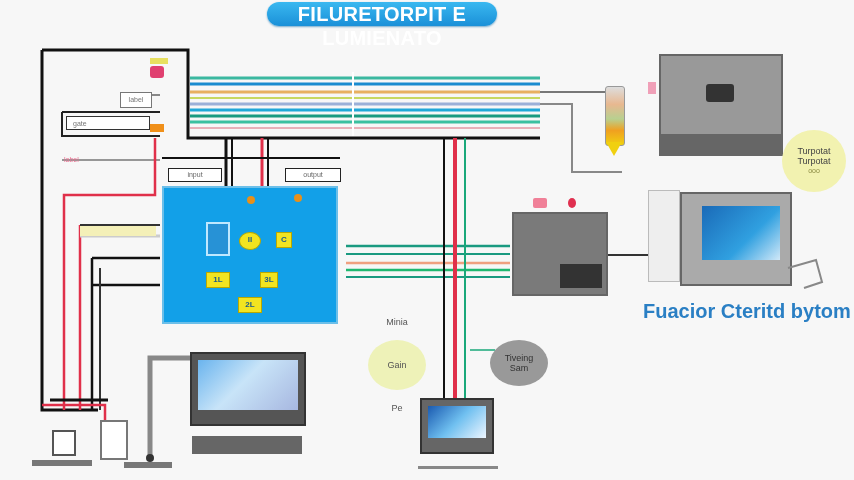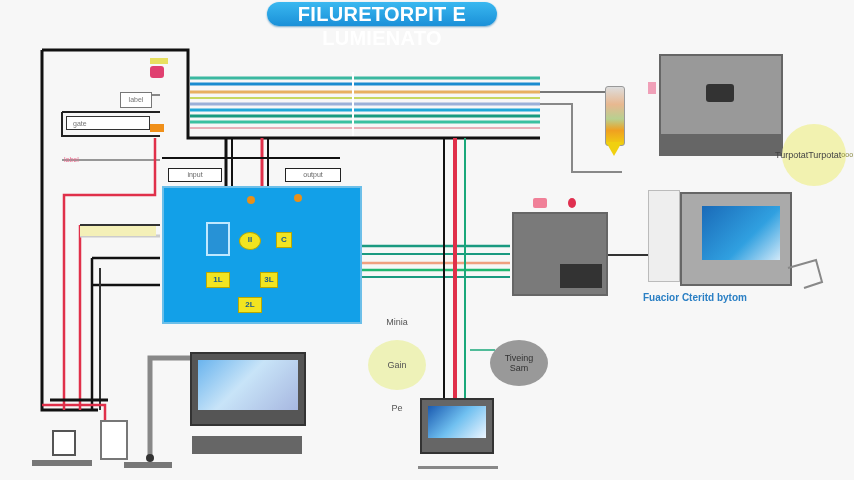--- a/index.html
+++ b/index.html
@@ -1,27 +1,27 @@
 <!DOCTYPE html>
 <html><head>
 <meta charset="utf-8">
 <style>
   html, body { margin:0; padding:0; }
   body { width:854px; height:480px; background:#f7f7f7; position:relative; overflow:hidden; font-family:"Liberation Sans", sans-serif; }
   svg.wires { position:absolute; left:0; top:0; }
   .title-pill { position:absolute; left:267px; top:2px; width:230px; height:24px; border-radius:12px; background:linear-gradient(#3ab8f0,#1a90d8); box-shadow:0 1px 2px #7ac; color:#fff; font-weight:bold; font-size:20px; line-height:24px; text-align:center; letter-spacing:0.3px; }
   .abs { position:absolute; }
-  .panel { position:absolute; left:162px; top:186px; width:200px; height:138px; background:#12a0e8; border:2px solid #6cbfe9; box-sizing:border-box;text-decoration:underline; }
+  .panel { position:absolute; left:162px; top:186px; width:176px; height:138px; background:#12a0e8; border:2px solid #6cbfe9; box-sizing:border-box;text-decoration:underline; }
   .panel .knob { position:absolute; width:8px; height:8px; border-radius:50%; background:#e8901a; }
   .panel .screen { position:absolute; left:42px; top:34px; width:20px; height:30px; border:2px solid #bfe8ff; background:#2792d6; }
   .panel .btn { position:absolute; background:#f2e420; border:1px solid #b8a800; font-size:8px; font-weight:bold; color:#1a5a8a; text-align:center; line-height:14px; }
   .hdr-box { position:absolute; height:12px; border:1.5px solid #222; background:#fff; font-size:7px; color:#666; line-height:12px; text-align:center; }
   .device-gray { position:absolute; background:#8a8a8a; border:2px solid #666; }
   .bubble { position:absolute; border-radius:50%; font-size:9px; text-align:center; display:flex; align-items:center; justify-content:center; line-height:10px; }
-  .caption { position:absolute; left:643px; top:292px; font-size:10px; font-weight:bold; color:#2a7fc4; }
+  .caption { position:absolute; left:643px; top:300px; font-size:20px; font-weight:bold; color:#2a7fc4; }
   .monitor { position:absolute; background:#555; border:2px solid #333; }
   .monitor .scr { position:absolute; left:6px; top:6px; right:6px; bottom:14px; background:linear-gradient(135deg,#6ab4ee,#c8e4f8 45%,#a7b7e0); }
 </style>
 </head>
 <body>
 
 <svg class="wires" width="854" height="480">
 
   <g>
     <path d="M42 50 H188 V138 H540" stroke="#111" stroke-width="3" fill="none"></path>
@@ -110,21 +110,21 @@
 
 <div class="abs" style="left:605px;top:86px;width:18px;height:58px;background:linear-gradient(#ddd,#e8b890 30%,#b8d090 55%,#f0a020 75%,#f0d010);border-radius:3px;border:1px solid #999;"></div>
 <div class="abs" style="left:606px;top:142px;width:0;height:0;border-left:8px solid transparent;border-right:8px solid transparent;border-top:14px solid #f0d010;"></div>
 <div class="abs" style="left:648px;top:82px;width:8px;height:12px;background:#f0a0b8;"></div>
 
 <div class="device-gray" style="left:659px;top:54px;width:120px;height:98px;background:#999;">
   <div class="abs" style="left:45px;top:28px;width:28px;height:18px;background:#333;border-radius:3px;"></div>
   <div class="abs" style="left:0;bottom:0;width:100%;height:20px;background:#666;"></div>
 </div>
 
-<div class="bubble" style="left:782px;top:124px;width:64px;height:62px;background:#f2f2b0;color:#444;flex-direction:row;">
+<div class="bubble" style="left:782px;top:130px;width:64px;height:62px;background:#f2f2b0;color:#444;flex-direction:column;">
   <span>Turpotat</span>
   <span>Turpotat</span>
   <span style="font-size:7px;color:#8a8a40;">ooo</span>
 </div>
 
 <div class="device-gray" style="left:512px;top:212px;width:92px;height:80px;background:#7a7a7a;">
   <div class="abs" style="left:46px;top:50px;width:42px;height:24px;background:#333;"></div>
 </div>
 <div class="abs" style="left:533px;top:198px;width:14px;height:10px;background:#f08098;border-radius:2px;"></div>
 <div class="abs" style="left:568px;top:198px;width:8px;height:10px;background:#e03050;border-radius:50%;"></div>

